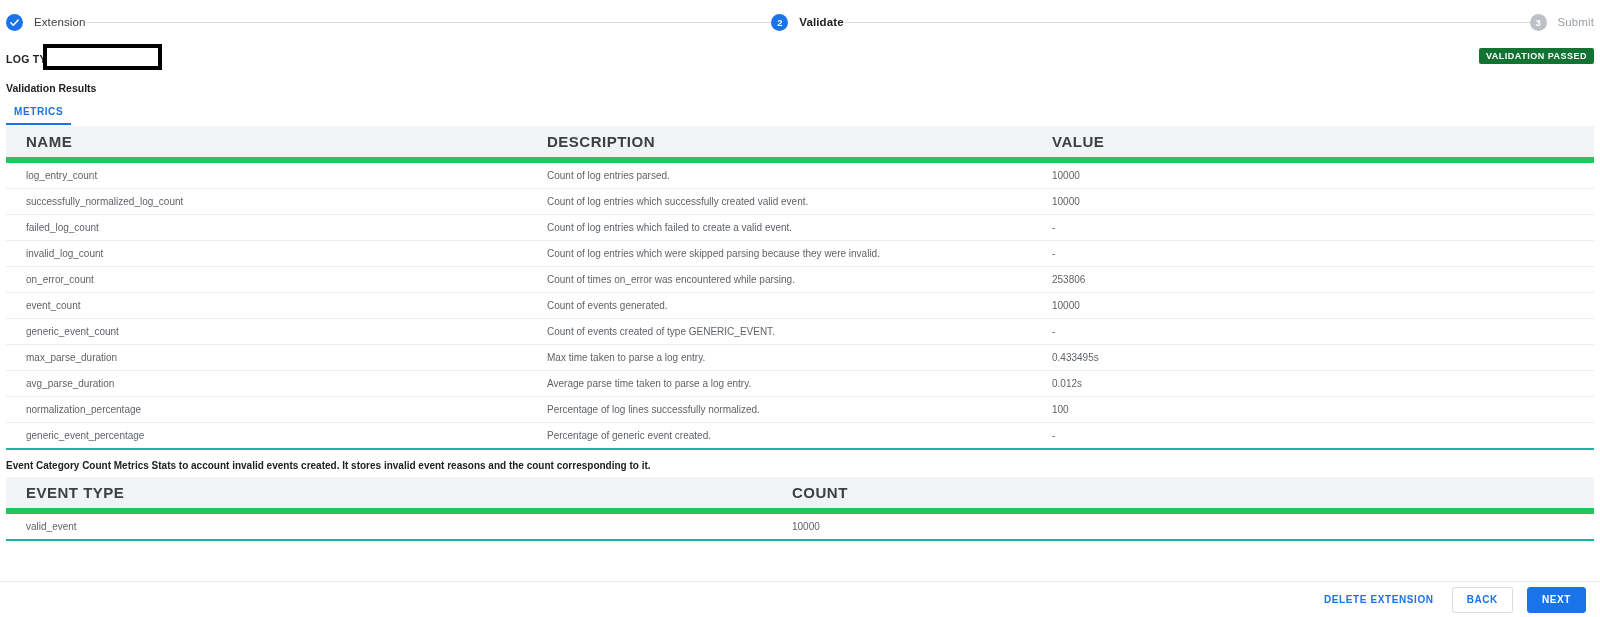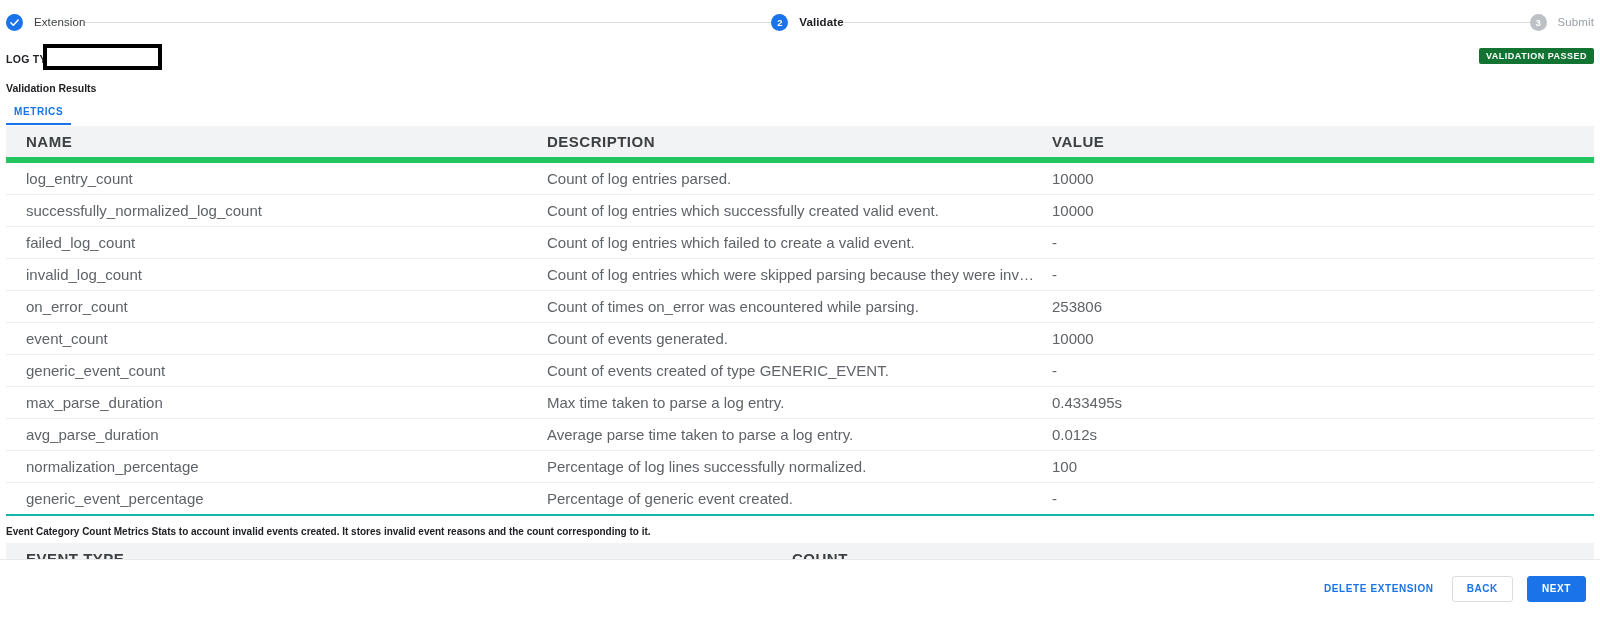--- a/index.html
+++ b/index.html
@@ -135,21 +135,21 @@
     background: #f1f3f4;
     font-size: 15px;
     font-weight: bold;
     letter-spacing: .5px;
     color: #3c4043;
     text-align: left;
     padding: 7px 6px 7px 6px;
     border-bottom: 6px solid #22c55e;
   }
   tbody td {
-    font-size: 15px;
+    font-size: 10px;
     color: #5f6368;
     padding: 7px 6px 7px 6px;
     border-bottom: 1px solid #eceff1;
     overflow: hidden;
     text-overflow: ellipsis;
     white-space: nowrap;
     margin-top: 32px;
   }
   tbody tr:last-child td { border-bottom: 2px solid #14b8a6; }
 
@@ -166,21 +166,21 @@
     color: #202124;
     padding: 10px 6px 6px 6px;
   }
 
   
   .footer {
     position: absolute;
     left: 0;
     right: 0;
     bottom: 0;
-    height: 58px;
+    height: 36px;
     border-top: 1px solid #e8eaed;
     display: flex;
     align-items: center;
     justify-content: flex-end;
     gap: 14px;
     padding: 0 14px;
     background: #ffffff;
   }
   .btn {
     font-size: 10px;

